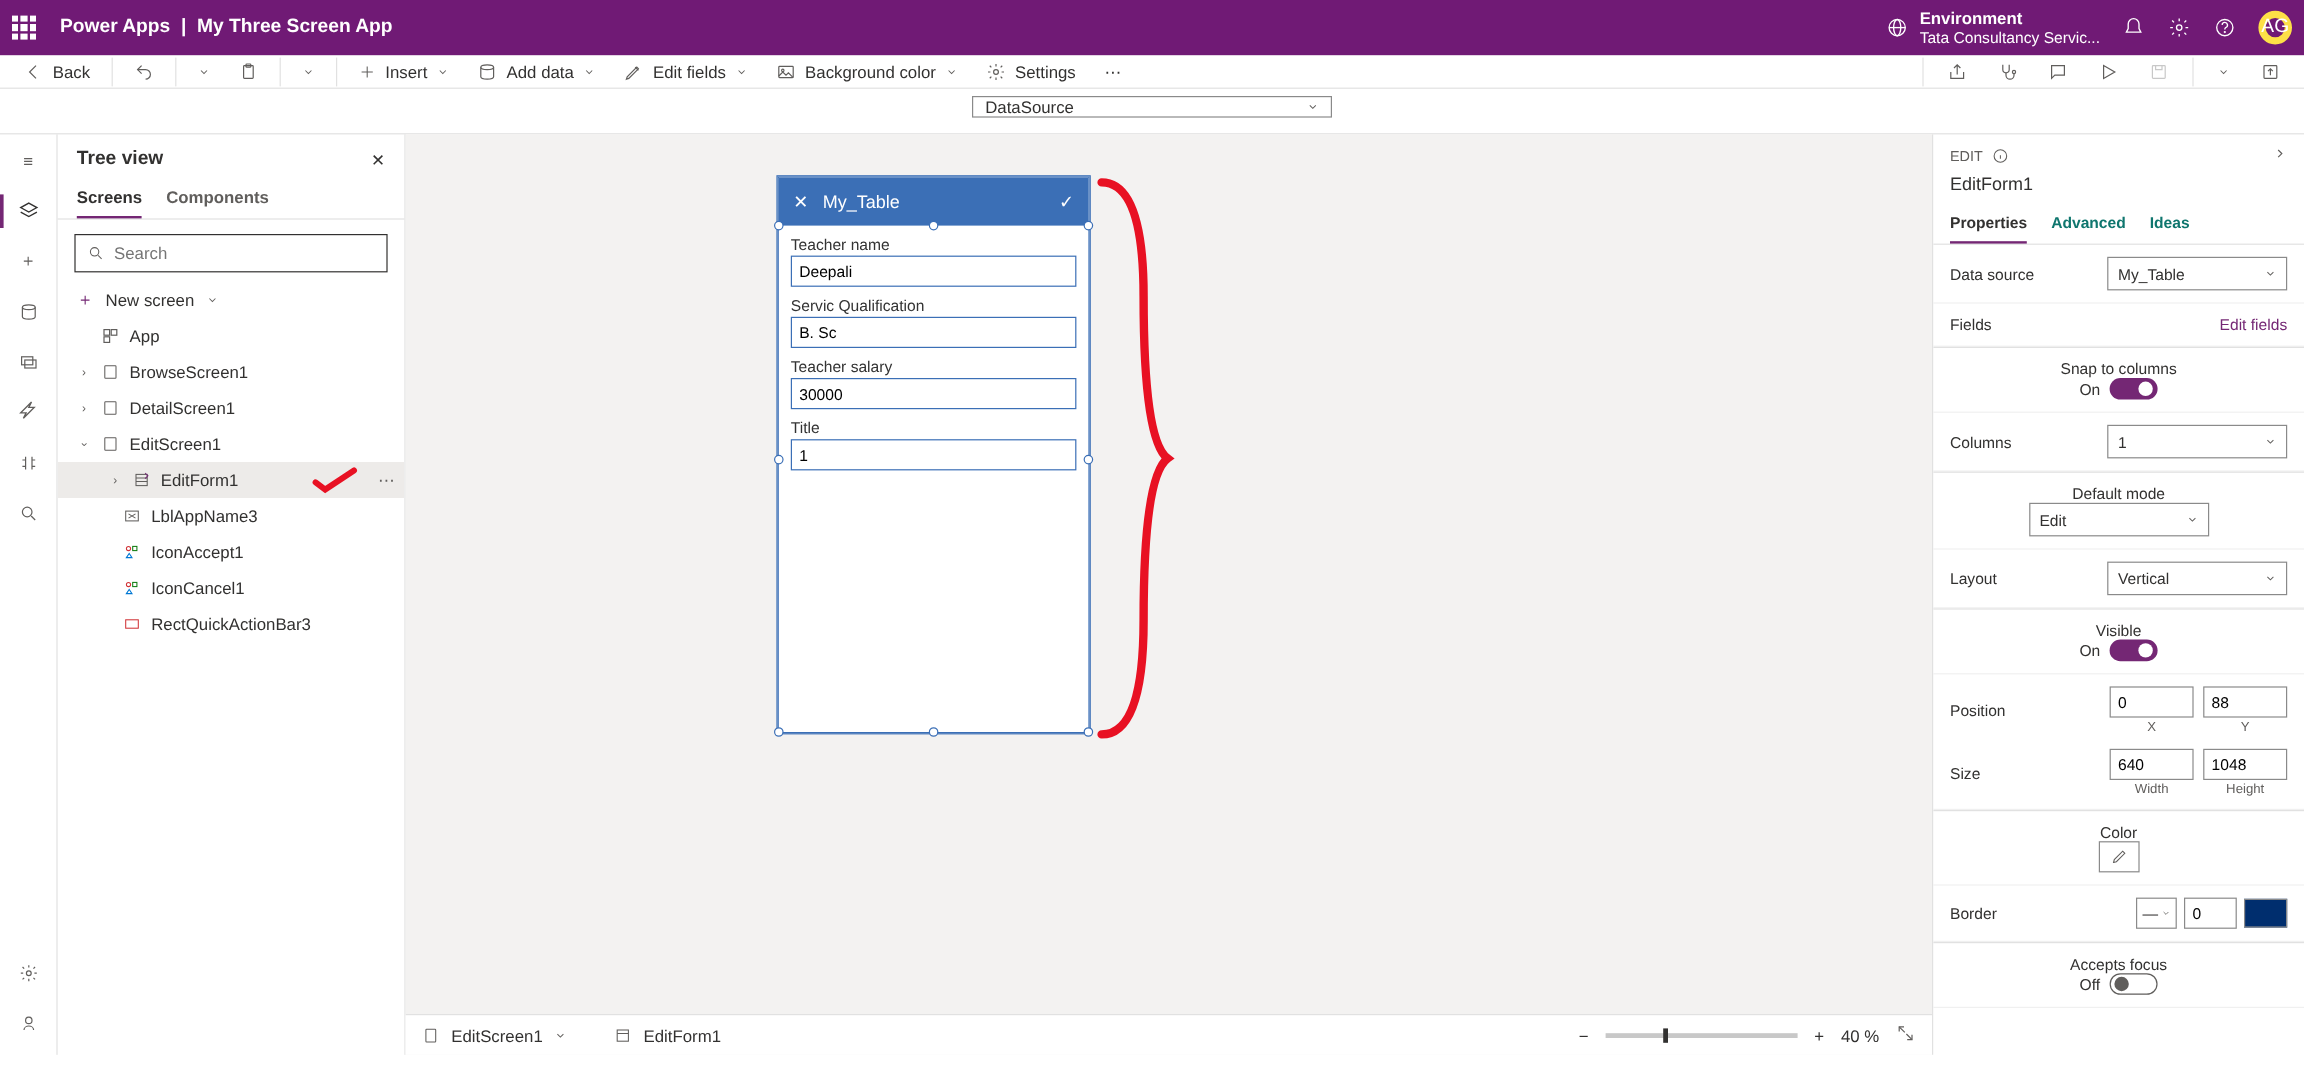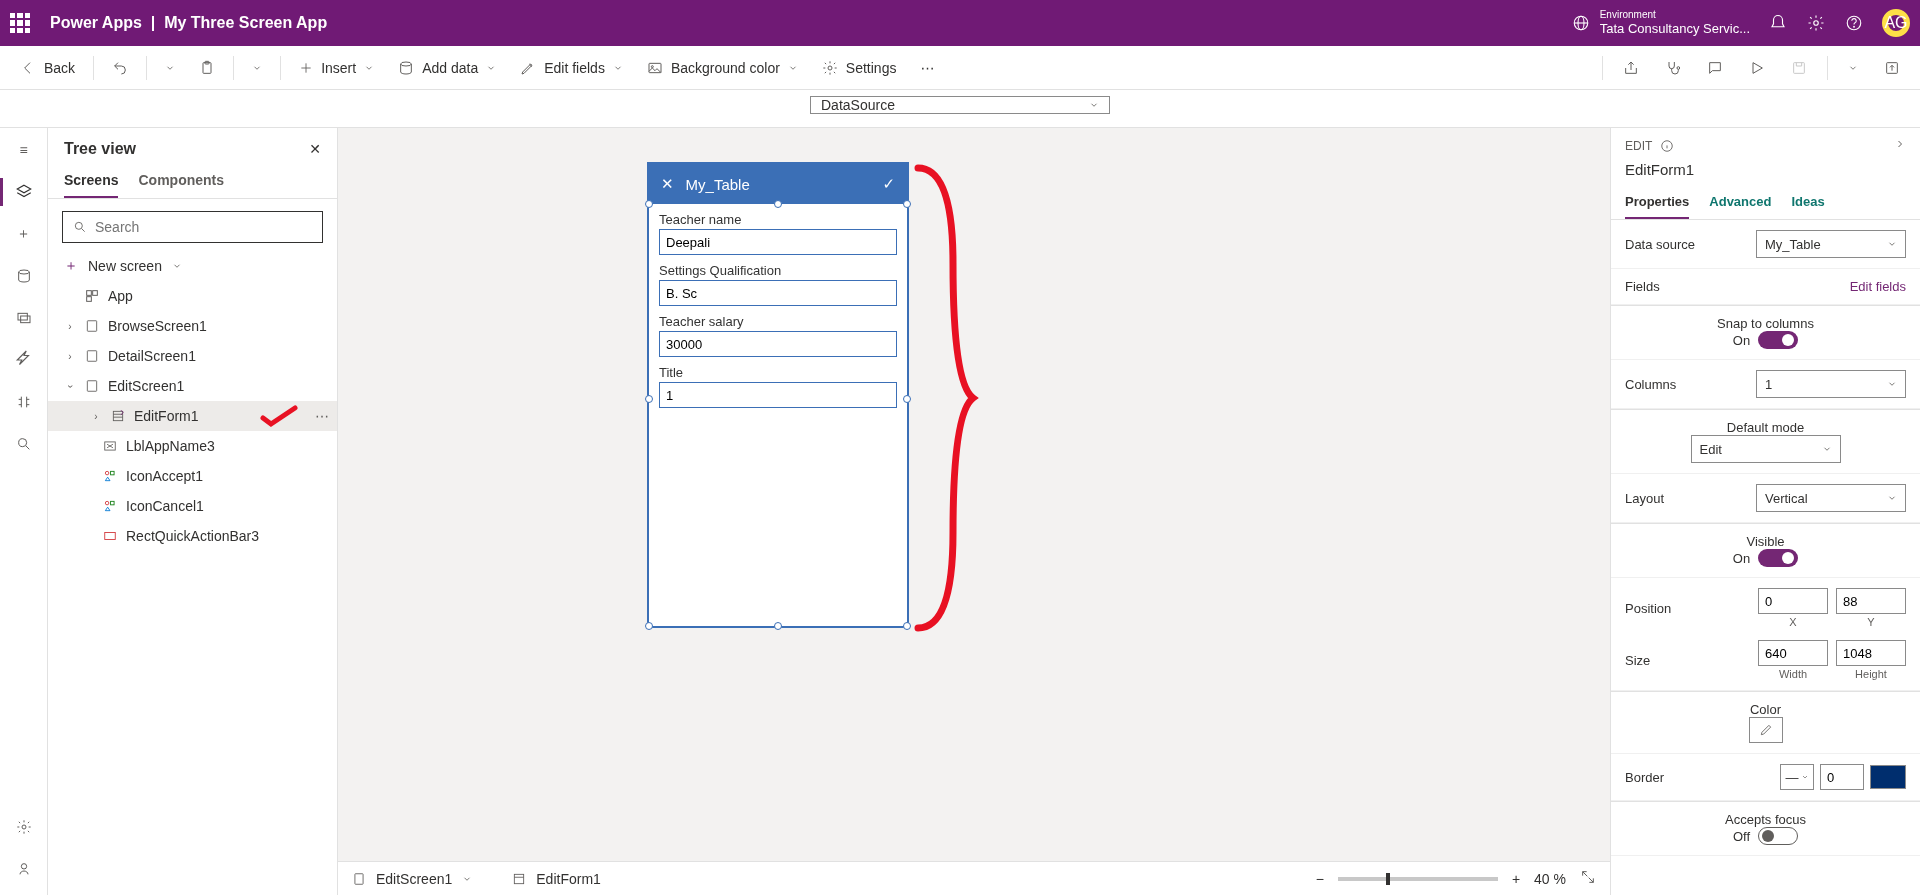--- a/index.html
+++ b/index.html
@@ -7,27 +7,27 @@
 
 
 .header { height: 46px; background: #701a75; color: #fff; display: flex; align-items: center; padding: 0 10px; }
 .header-left { display: flex; align-items: center; flex: 1; gap: 14px; }
 .waffle { width: 20px; height: 20px; display: grid; grid-template-columns: repeat(3,1fr); grid-template-rows: repeat(3,1fr); gap: 2px; margin-right: 6px; }
 .waffle span { background: #fff; }
 .header-title { font-size: 16px; font-weight: 600; }
 .header-right { display: flex; align-items: center; gap: 18px; }
 .env { display: flex; align-items: center; gap: 10px; }
 .env-text { line-height: 1.2; }
-.env-label { font-size: 10px; }
+.env-label { font-size: 14px; font-weight: bold; }
 .env-name { font-size: 13px; }
 .icon-btn { width: 20px; height: 20px; display: flex; align-items: center; justify-content: center; cursor: pointer; }
 .avatar { width: 28px; height: 28px; border-radius: 50%; border: 6px solid #fde047; display: flex; align-items: center; justify-content: center; font-size: 16px; }
 
 
-.toolbar { height: 44px; border-bottom: 1px solid #e1e1e1; display: flex; align-items: center; padding: 0 10px; gap: 4px; }
+.toolbar { height: 28px; border-bottom: 1px solid #e1e1e1; display: flex; align-items: center; padding: 0 10px; gap: 4px; }
 .tb-btn { display: flex; align-items: center; gap: 8px; padding: 6px 10px; cursor: pointer; border-radius: 2px; }
 .tb-sep { width: 1px; height: 24px; background: #e1e1e1; margin: 0 4px; }
 .tb-right { margin-left: auto; display: flex; align-items: center; gap: 6px; }
 
 
 .formula-row { height: 38px; display: flex; align-items: center; padding: 6px 14px; gap: 10px; border-bottom: 1px solid #e1e1e1; flex-direction: column; }
 .prop-select { width: 300px; height: 30px; border: 1px solid #8a8a8a; padding: 0 10px; display: flex; align-items: center; justify-content: space-between; background: #fff; }
 .eq { font-size: 18px; padding: 0 6px; }
 .formula-bar { flex: 1; height: 30px; border: 1px solid #c8c8c8; display: flex; align-items: center; padding: 0 10px; gap: 10px; font-family: Consolas, monospace; position: relative; }
 .fx { font-style: italic; font-family: "Segoe UI"; color: #333; }
@@ -476,21 +476,21 @@
 
   <div class="canvas">
     <div class="phone">
       <div class="phone-header">
         <span>✕</span>
         <span>My_Table</span>
         <span class="check">✓</span>
       </div>
       <div class="form-body">
         <div class="field"><div class="field-label">Teacher name</div><input class="field-input" value="Deepali" style=""></div>
-        <div class="field"><div class="field-label">Settings Qualification</div><input class="field-input" value="B. Sc" style=""></div>
+        <div class="field"><div class="field-label">Servic Qualification</div><input class="field-input" value="B. Sc" style=""></div>
         <div class="field"><div class="field-label">Teacher salary</div><input class="field-input" value="30000" style=""></div>
         <div class="field"><div class="field-label">Title</div><input class="field-input" value="1" style=""></div>
       </div>
       <div class="sel-handle sh-tl"></div>
       <div class="sel-handle sh-tm"></div>
       <div class="sel-handle sh-tr"></div>
       <div class="sel-handle sh-ml"></div>
       <div class="sel-handle sh-mr"></div>
       <div class="sel-handle sh-bl"></div>
       <div class="sel-handle sh-bm"></div>

